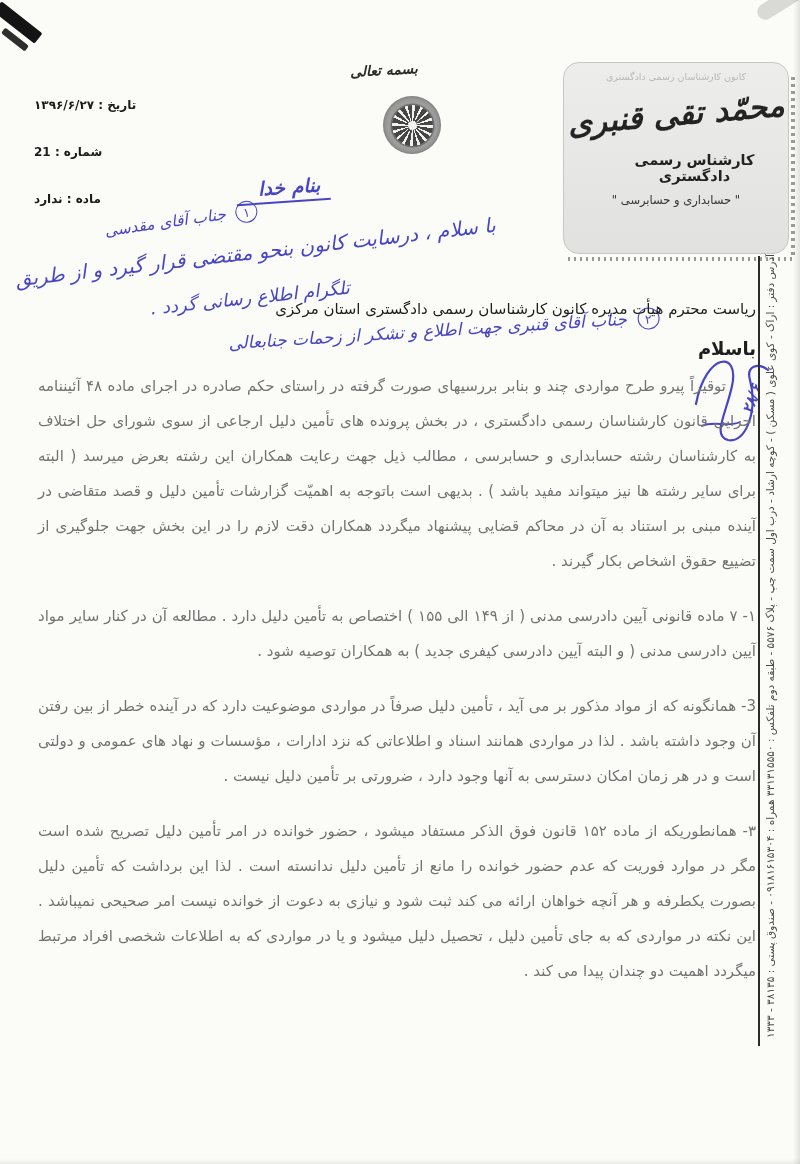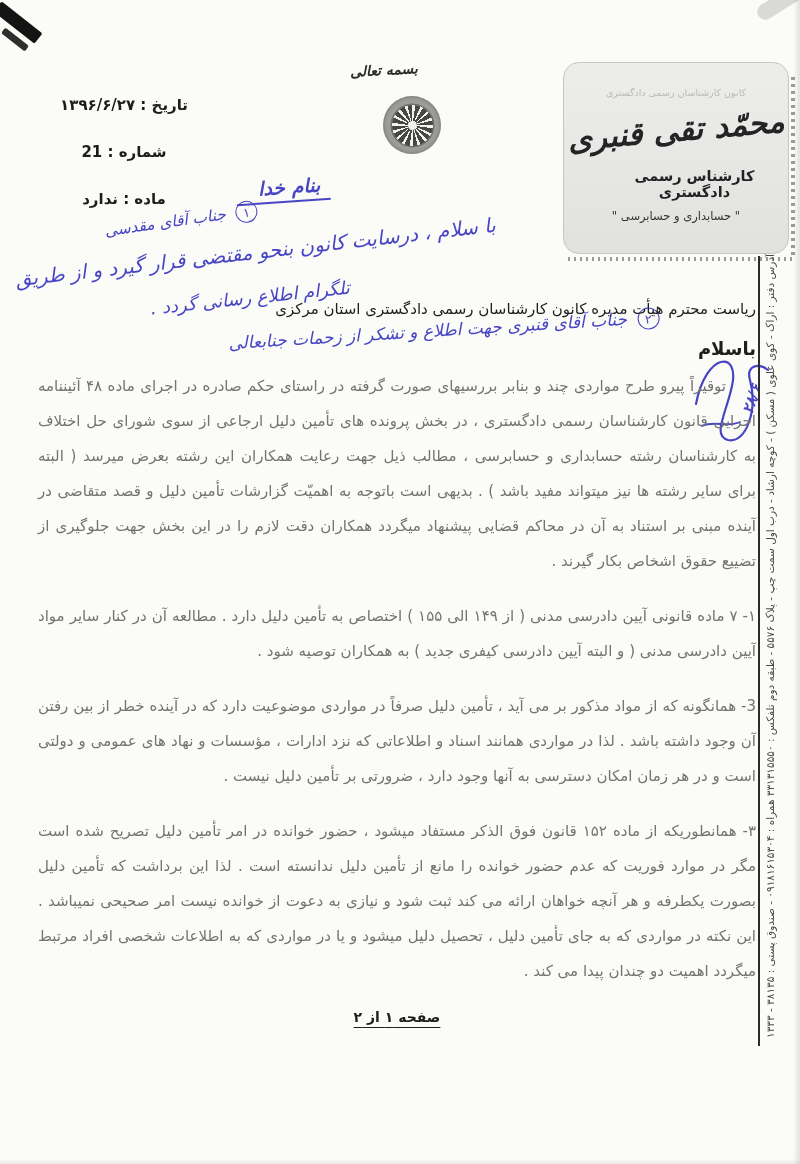--- a/index.html
+++ b/index.html
@@ -18,38 +18,38 @@
   .letterhead{
     position:absolute;left:563px;top:62px;width:224px;height:190px;
     background:linear-gradient(180deg,#ededeb,#e1e1df);
     border-radius:16px;border:1px solid #c7c7c4;
     text-align:center;direction:rtl;
   }
   .lh-hatch-right{position:absolute;right:-7px;top:14px;bottom:-2px;width:4px;
     background:repeating-linear-gradient(180deg,#9a9a98 0 3px,transparent 3px 7px);}
   .lh-hatch-bottom{position:absolute;left:4px;right:-4px;bottom:-8px;height:4px;
     background:repeating-linear-gradient(90deg,#9a9a98 0 2px,transparent 2px 6px);}
-  .lh-assoc{margin-top:24px;font-size:9.5px;color:#b9b9b6;letter-spacing:.5px;}
+  .lh-assoc{margin-top:8px;font-size:9.5px;color:#b9b9b6;letter-spacing:.5px;}
   .lh-name{margin-top:14px;font-family:"DejaVu Serif",serif;font-style:italic;font-weight:bold;
     font-size:31px;color:#242424;transform:rotate(-5deg);}
   .lh-title{margin-top:20px;font-size:14.5px;font-weight:bold;color:#222;letter-spacing:1px;padding-left:37px;}
   .lh-sub{margin-top:9px;font-size:11.5px;color:#333;}
   
   .besmele{position:absolute;left:350px;top:62px;font-size:14px;font-weight:bold;font-style:italic;
     color:#2a2a2a;transform:rotate(-3deg);direction:rtl;}
   .emblem{position:absolute;left:383px;top:96px;width:58px;height:58px;border-radius:50%;
     background:#9d9d9b;display:flex;align-items:center;justify-content:center;
     box-shadow:inset 0 0 4px rgba(0,0,0,.35);}
   .emblem-inner{width:41px;height:41px;border-radius:50%;
     background:repeating-conic-gradient(#f2f2ef 0deg 8deg,#474745 8deg 22.5deg);
     display:flex;align-items:center;justify-content:center;box-shadow:0 0 0 1.5px #6e6e6c;}
   .emblem-core{width:9px;height:9px;border-radius:50%;background:#f2f2ef;}
   
-  .meta{position:absolute;right:586px;top:96px;width:180px;direction:rtl;text-align:center;
-    font-size:15px;font-weight:bold;color:#1c1c1c;}
+  .meta{position:absolute;right:586px;top:96px;width:180px;direction:rtl;text-align:left;
+    font-size:12px;font-weight:bold;color:#1c1c1c;}
   .meta-line{margin-bottom:29px;line-height:18px;}
   
   .hand{position:absolute;color:#4745c4;direction:rtl;font-style:italic;white-space:nowrap;}
   .hw-besm{left:236px;top:176px;font-size:19px;font-weight:bold;transform:rotate(-4deg);
     border-bottom:2.5px solid #4745c4;padding:0 10px 3px 22px;}
   .hw-note1-head{left:104px;top:210px;font-size:15.5px;transform:rotate(-8deg);}
   .hw-note1-l1{left:14px;top:240px;font-size:20px;transform:rotate(-6.5deg);}
   .hw-note1-l2{left:150px;top:287px;font-size:18px;transform:rotate(-6deg);}
   .hw-note2{left:228px;top:320px;font-size:17px;transform:rotate(-3.5deg);}
   .hw-sign-date{left:737px;top:390px;font-size:15px;font-weight:bold;transform:rotate(-72deg);}
@@ -120,19 +120,18 @@
   </svg>
   <div class="hand hw-sign-date">۲۸/۶</div>
 
   <div class="letter-body">
     <div class="recipient">ریاست محترم هیأت مدیره کانون کارشناسان رسمی دادگستری استان مرکزی</div>
     <div class="salutation">باسلام</div>
     <p class="indent">توقیراً پیرو طرح مواردی چند و بنابر بررسیهای صورت گرفته در راستای حکم صادره در اجرای ماده ۴۸ آئیننامه اجرایی قانون کارشناسان رسمی دادگستری ، در بخش پرونده های تأمین دلیل ارجاعی از سوی شورای حل اختلاف به کارشناسان رشته حسابداری و حسابرسی ، مطالب ذیل جهت رعایت همکاران این رشته بعرض میرسد ( البته برای سایر رشته ها نیز میتواند مفید باشد ) . بدیهی است باتوجه به اهمیّت گزارشات تأمین دلیل و قصد متقاضی در آینده مبنی بر استناد به آن در محاکم قضایی پیشنهاد میگردد همکاران دقت لازم را در این بخش جهت جلوگیری از تضییع حقوق اشخاص بکار گیرند .</p>
     <p>۱- ۷ ماده قانونی آیین دادرسی مدنی ( از ۱۴۹ الی ۱۵۵ ) اختصاص به تأمین دلیل دارد . مطالعه آن در کنار سایر مواد آیین دادرسی مدنی ( و البته آیین دادرسی کیفری جدید ) به همکاران توصیه شود .</p>
     <p>3- همانگونه که از مواد مذکور بر می آید ، تأمین دلیل صرفاً در مواردی موضوعیت دارد که در آینده خطر از بین رفتن آن وجود داشته باشد . لذا در مواردی همانند اسناد و اطلاعاتی که نزد ادارات ، مؤسسات و نهاد های عمومی و دولتی است و در هر زمان امکان دسترسی به آنها وجود دارد ، ضرورتی بر تأمین دلیل نیست .</p>
     <p>۳- همانطوریکه از ماده ۱۵۲ قانون فوق الذکر مستفاد میشود ، حضور خوانده در امر تأمین دلیل تصریح شده است مگر در موارد فوریت که عدم حضور خوانده را مانع از تأمین دلیل ندانسته است . لذا این برداشت که تأمین دلیل بصورت یکطرفه و هر آنچه خواهان ارائه می کند ثبت شود و نیازی به دعوت از خوانده نیست امر صحیحی نمیباشد . این نکته در مواردی که به جای تأمین دلیل ، تحصیل دلیل میشود و یا در مواردی که به اطلاعات شخصی افراد مرتبط میگردد اهمیت دو چندان پیدا می کند .</p>
-    <div class="page-footer">صفحه ۱ از ۲</div>
   </div>
 
   <div class="margin-rule"></div>
   <div class="margin-address">آدرس دفتر : اراک - کوی علوی ( مسکن ) - کوچه ارشاد - درب اول سمت چپ - پلاک ۵۵۷۶ - طبقه دوم        تلفکس : ۳۳۱۳۱۵۵۵۰        همراه : ۰۹۱۸۱۶۱۵۳۰۴ - صندوق پستی : ۳۸۱۳۵ - ۱۳۳۳</div>
 
 </div>
 
 </body></html>

